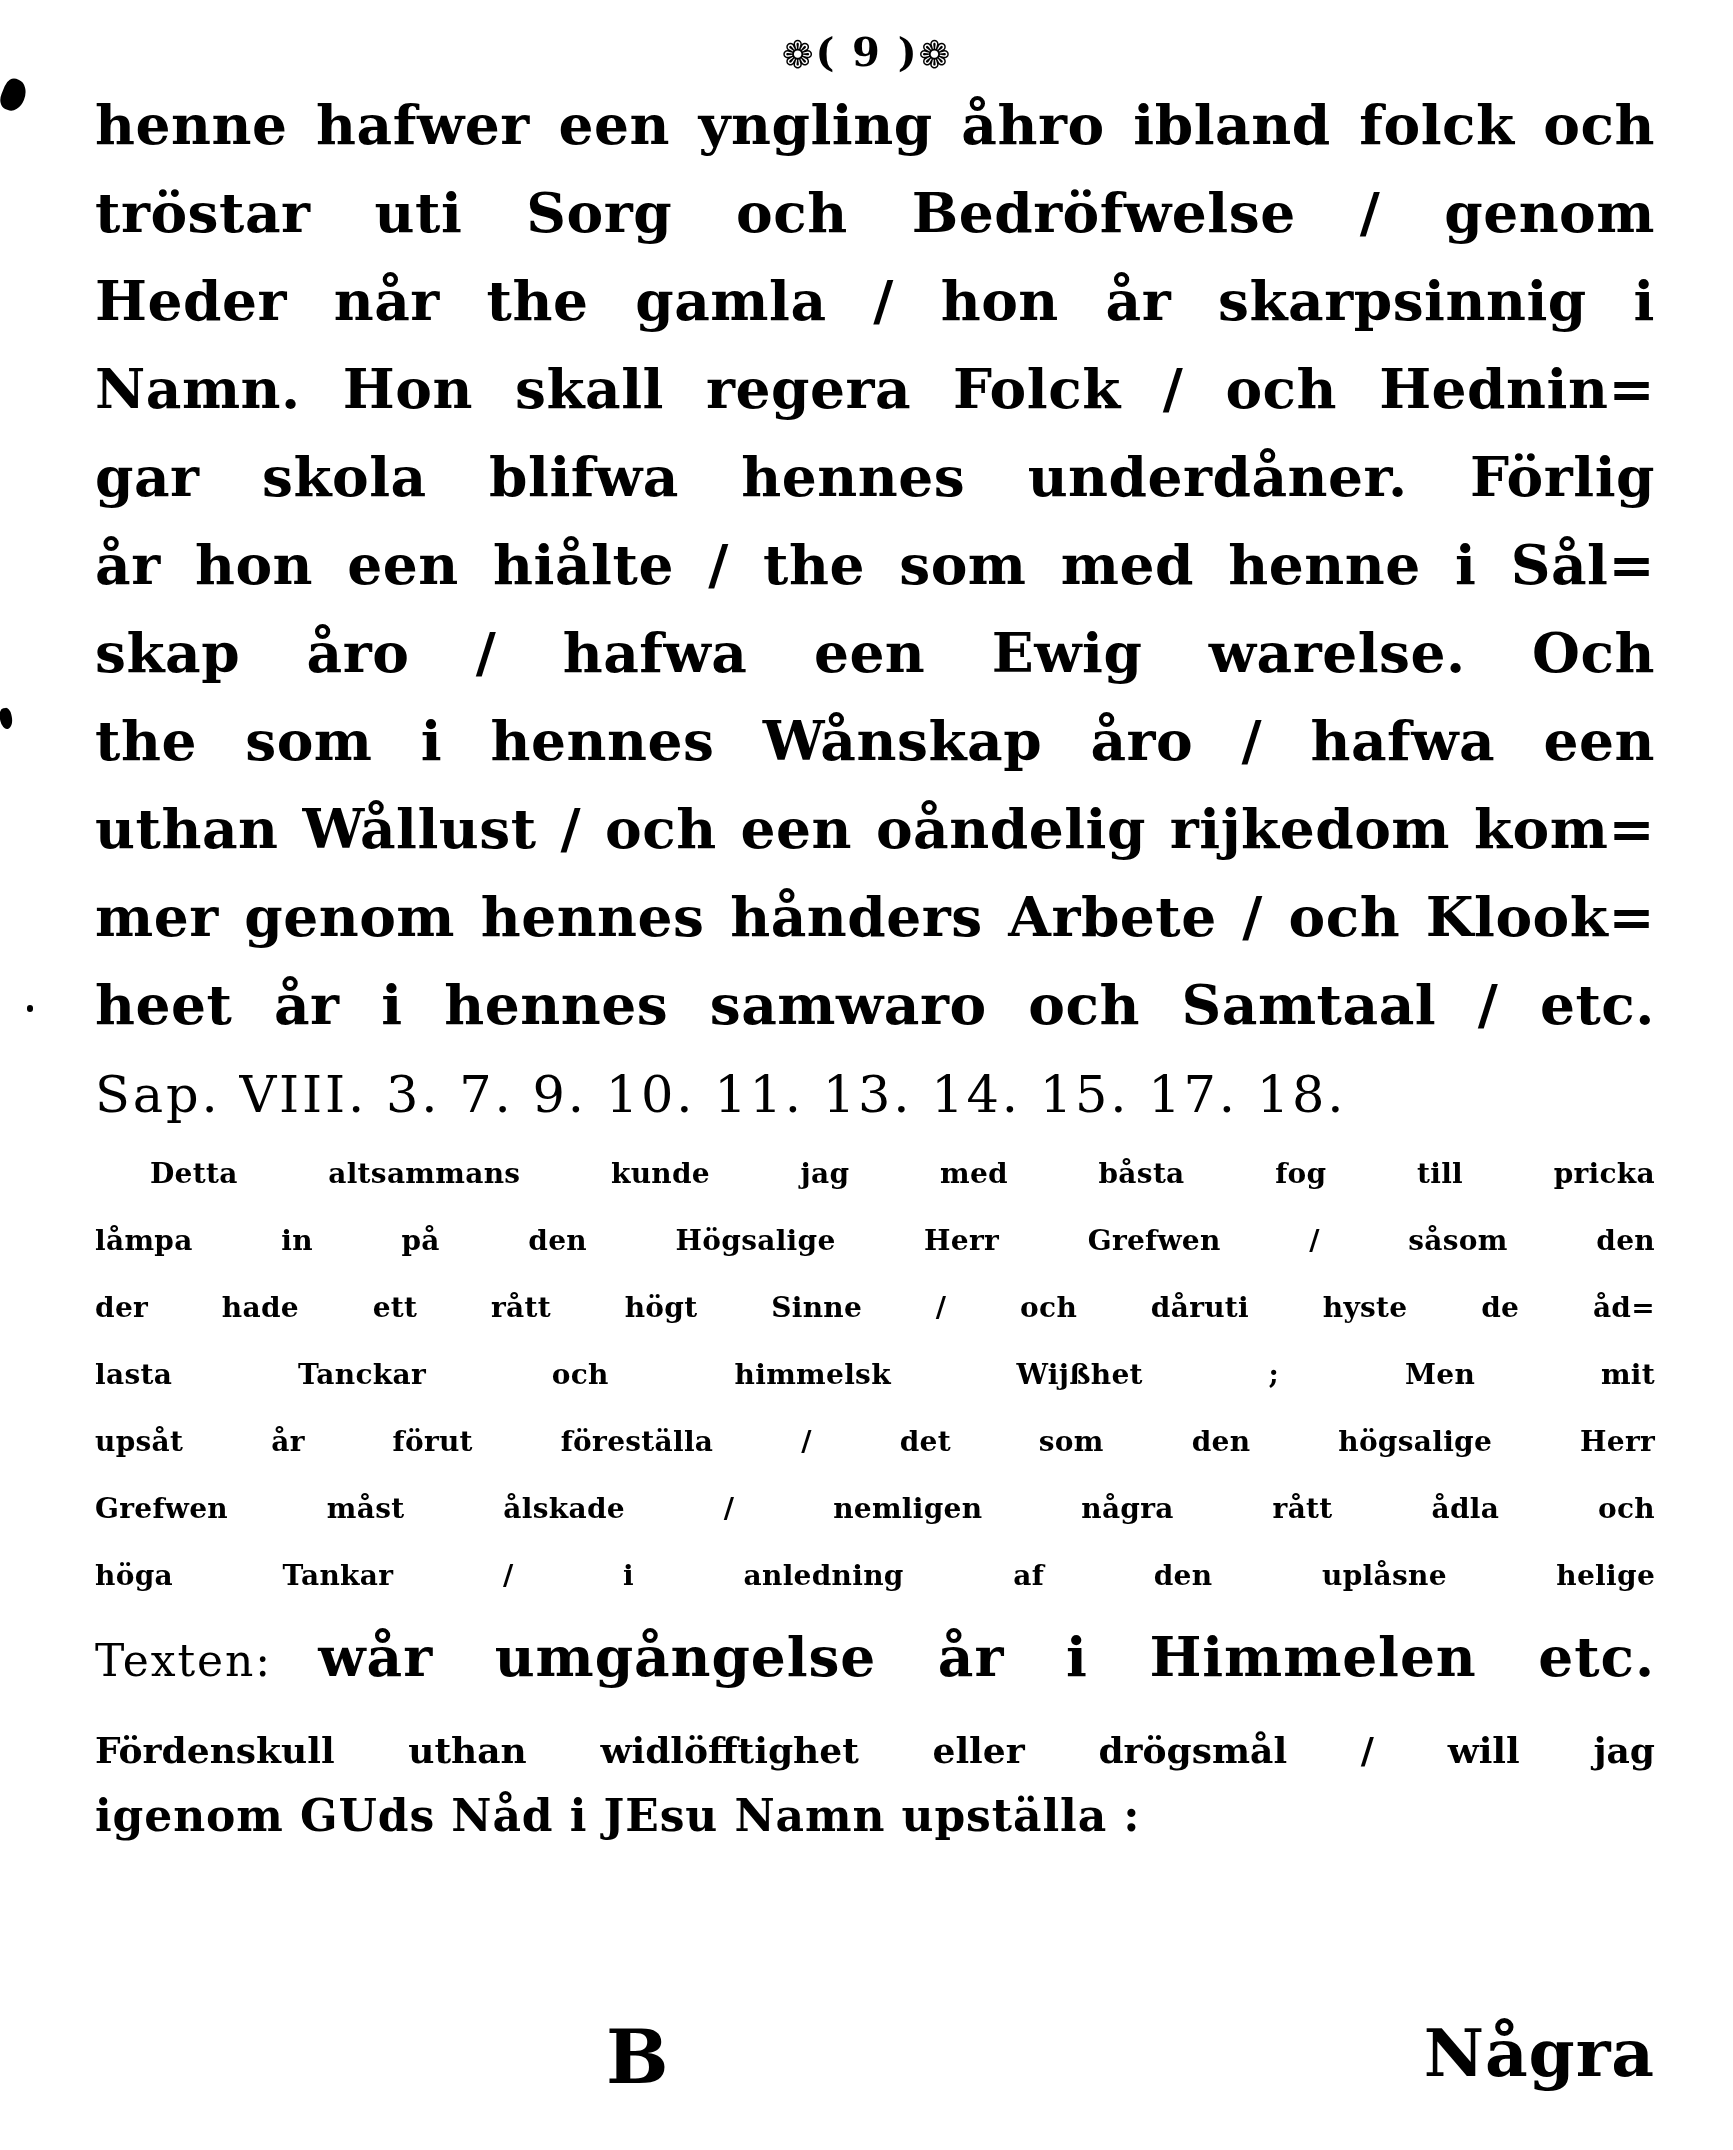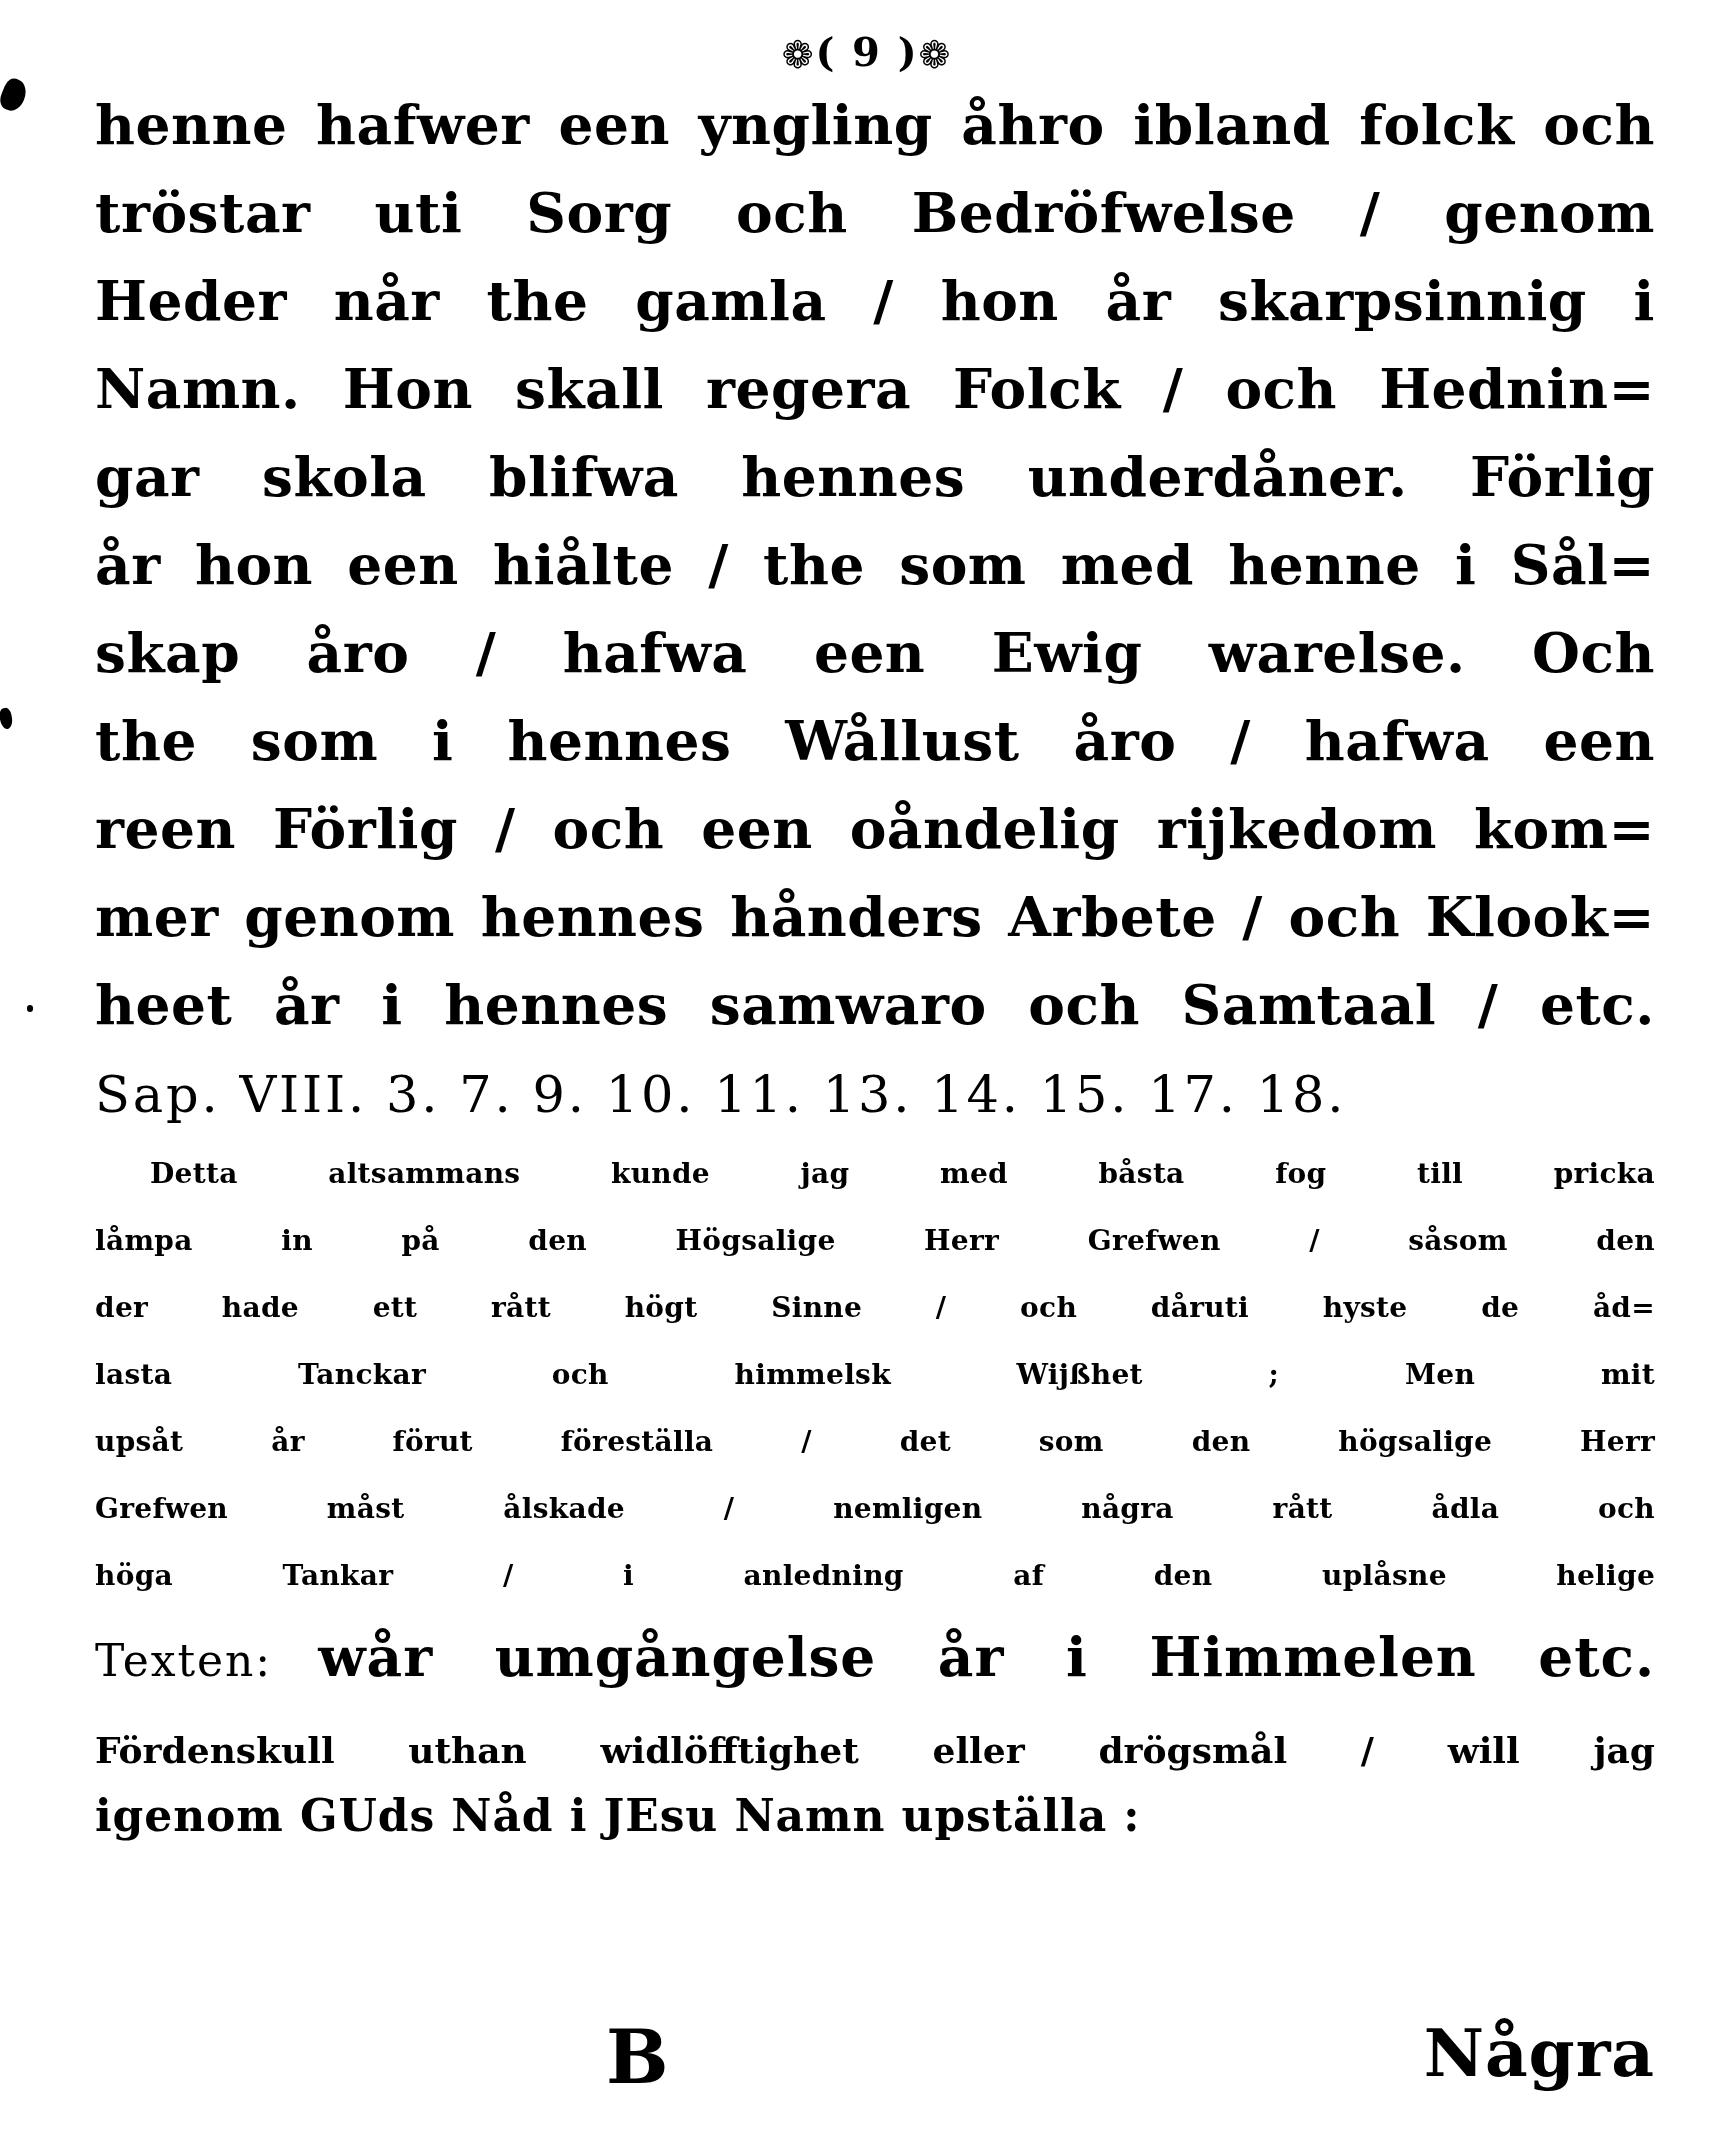--- a/index.html
+++ b/index.html
@@ -138,22 +138,22 @@
 
   <div class="textblock">
 
     <div class="bl-line">henne hafwer een yngling åhro ibland folck och</div>
     <div class="bl-line">tröstar uti Sorg och Bedröfwelse / genom</div>
     <div class="bl-line">Heder når the gamla / hon år skarpsinnig i</div>
     <div class="bl-line">Namn. Hon skall regera Folck / och Hednin=</div>
     <div class="bl-line">gar skola blifwa hennes underdåner.  Förlig</div>
     <div class="bl-line">år hon een hiålte / the som med henne i Sål=</div>
     <div class="bl-line">skap åro / hafwa een Ewig warelse.  Och</div>
-    <div class="bl-line">the som i hennes Wållust åro / hafwa een</div>
-    <div class="bl-line">reen Förlig / och een oåndelig rijkedom kom=</div>
+    <div class="bl-line">the som i hennes Wånskap åro / hafwa een</div>
+    <div class="bl-line">uthan Wållust / och een oåndelig rijkedom kom=</div>
     <div class="bl-line">mer genom hennes hånders Arbete / och Klook=</div>
     <div class="bl-line">heet år i hennes samwaro och Samtaal / etc.</div>
 
     <div class="citation-line">Sap. VIII. 3. 7. 9. 10. 11. 13. 14. 15. 17. 18.</div>
 
     <div class="p2-line p2-indent">Detta altsammans kunde jag med båsta fog till pricka</div>
     <div class="p2-line">låmpa in på den Högsalige Herr Grefwen / såsom den</div>
     <div class="p2-line">der hade ett rått högt Sinne / och dåruti hyste de åd=</div>
     <div class="p2-line">lasta Tanckar och himmelsk Wijßhet ;  Men mit</div>
     <div class="p2-line">upsåt år förut föreställa / det som den högsalige Herr</div>

